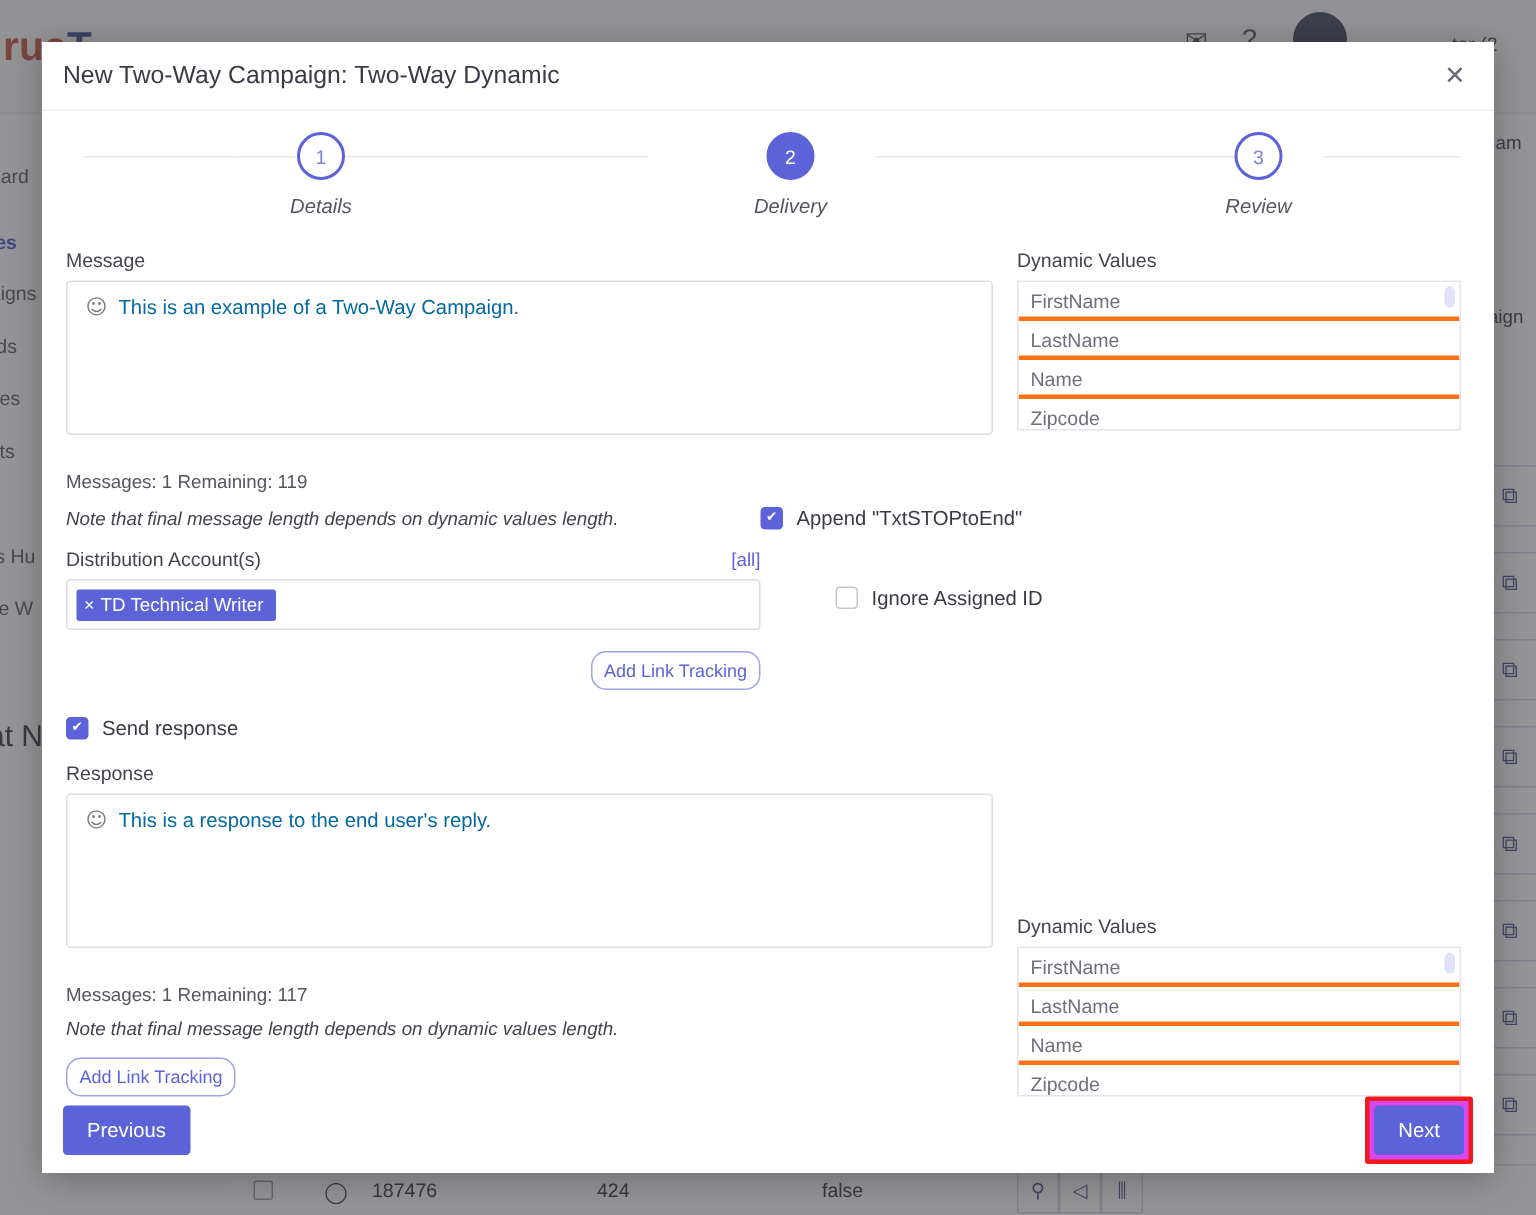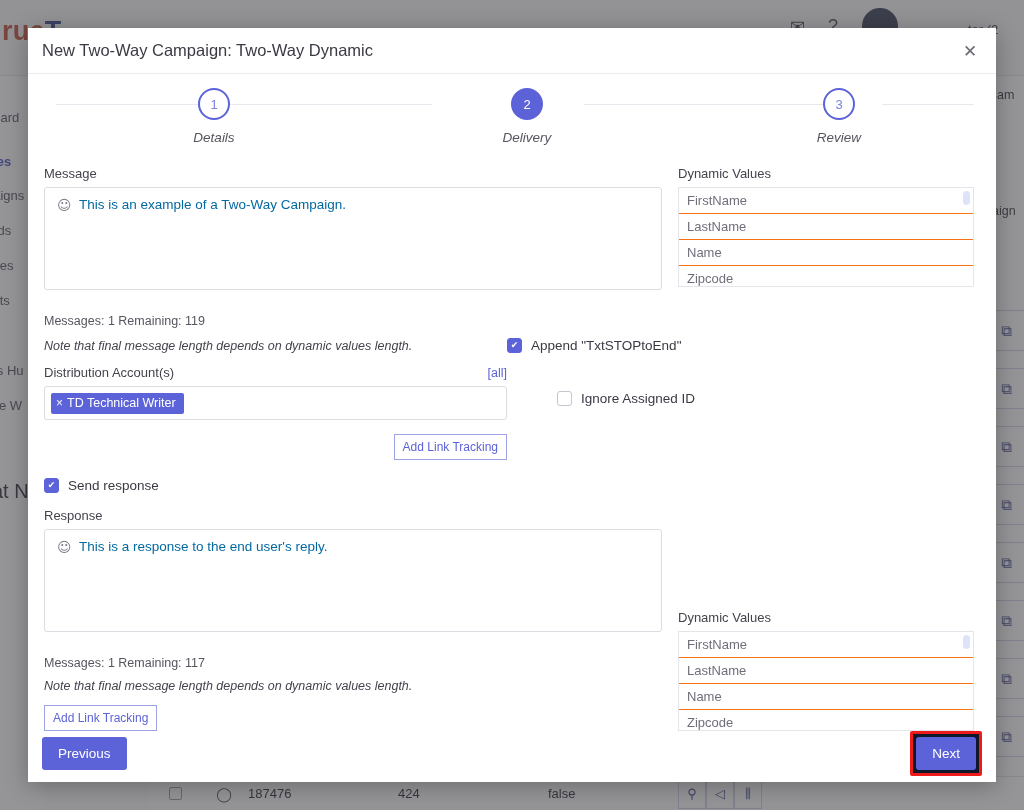--- a/index.html
+++ b/index.html
@@ -173,21 +173,21 @@
     font-size: 12.5px; color: #44444e; font-style: italic; margin-top: 9px;
   }
 
   .dv-list {
     border: 1px solid #e4e4ea; border-top: 1px solid #e4e4ea;
     background: #fff; height: 100px; overflow: hidden; position: relative;
   }
   .dv-item {
     height: 26px; line-height: 26px;
     padding-left: 8px; font-size: 13px; color: #6f6f7c;
-    border-bottom: 1px solid #f97316;
+    border-bottom: 3px solid #f97316;
   }
   .dv-scroll {
     position: absolute; right: 3px; top: 3px;
     width: 7px; height: 14px; border-radius: 4px; background: #dfe3fa;
   }
 
   .chk-row {
     display: flex; align-items: center; gap: 9px;
   }
   .chk {
@@ -209,36 +209,36 @@
   }
   .tag {
     background: #5c63d8; color: #fff; font-size: 12.5px;
     height: 21px; line-height: 21px; padding: 0 8px 0 5px;
     border-radius: 2px; display: inline-flex; align-items: center; gap: 4px;
   }
   .tag-x { font-size: 12px; opacity: .95; cursor: pointer; }
 
   .btn-outline {
     display: inline-block;
-    border: 1px solid #9ea3e6; border-radius: 0; background: #fff;
+    border: 1px solid #9ea3e6; border-radius: 10px; background: #fff;
     color: #5c63d8; font-size: 12px; padding: 5px 8px; cursor: pointer;
   }
 
   .modal-footer {
     flex: 0 0 auto; padding: 0 14px 16px 14px;
     display: flex; justify-content: space-between; align-items: center;
     position: relative;
   }
   .btn-primary {
     background: #5c63d8; color: #fff; border: none; border-radius: 3px;
     font-size: 13.5px; padding: 9px 16px; cursor: pointer;
     font-family: "Liberation Sans", sans-serif;
   }
   .next-wrap {
-    border: 3px solid #ef1b1b; padding: 3px; background: #0f172a;
+    border: 3px solid #ef1b1b; padding: 3px; background: #d946ef;
     border-radius: 2px;
   }
 </style>
 </head>
 <body>
 
 <div id="backdrop">
 
   <div class="bg-topbar"></div>
   <div class="bg-logo">

